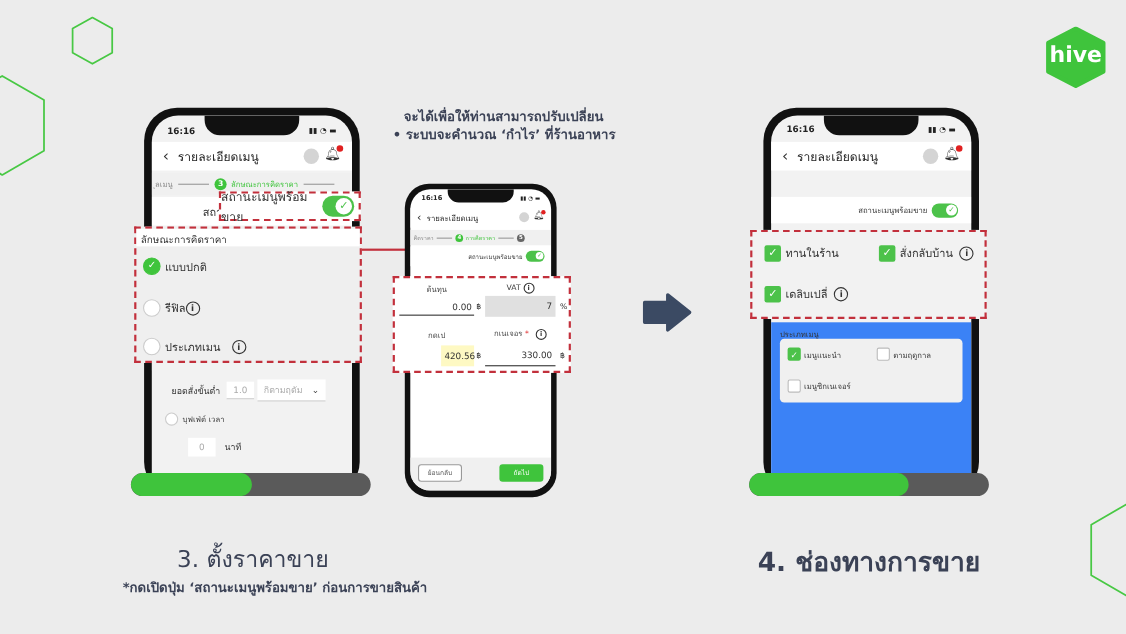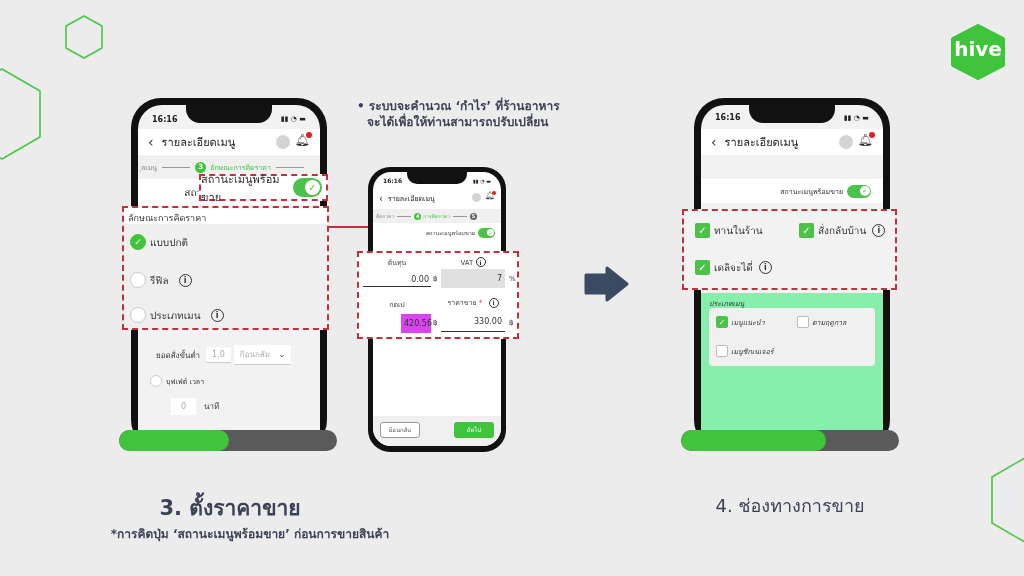--- a/index.html
+++ b/index.html
@@ -78,21 +78,21 @@
     <div class="readyrow" style="top:74px;height:26px;padding-right:10px;font-size:10px;">
       <span style="margin-right:6px;">สถานะเมนูพร้อมขาย</span>
       <span class="toggle" style="width:30px;height:18px;">
           <span class="knob" style="width:14px;height:14px;font-size:9px;">✓</span>
         </span>
     </div>
     <div style="position:absolute;left:0;right:0;top:108px;height:124px;background:#f2f2f2;"></div>
     <div style="position:absolute;left:18px;top:240px;display:flex;align-items:center;font-size:8px;color:#333;">
       <span style="margin-right:6px;">ยอดสั่งขั้นต่ำ</span>
       <span style="background:#fff;padding:3px 6px;color:#aaa;border-bottom:1px solid #ccc;margin-right:3px;">1.0</span>
-      <span style="background:#fff;padding:3px 6px;color:#aaa;border-bottom:1px solid #ccc;"><span>กิอนกลัม</span> <span style="color:#444;margin-left:6px;">⌄</span></span>
+      <span style="background:#fff;padding:3px 6px;color:#aaa;border-bottom:1px solid #ccc;"><span>กิตามฤดัม</span> <span style="color:#444;margin-left:6px;">⌄</span></span>
     </div>
     <div style="position:absolute;left:12px;top:270px;display:flex;align-items:center;font-size:7px;color:#333;">
       <span class="radio" style="width:12px;height:12px;margin-right:4px;"></span>
       <span>บุฟเฟ่ต์ เวลา</span>
     </div>
     <div style="position:absolute;left:33px;top:293px;display:flex;align-items:center;font-size:8px;color:#333;">
       <span style="background:#fff;padding:4px 10px;color:#aaa;margin-right:8px;">0</span>
       <span>นาที</span>
     </div>
   </div>
@@ -106,40 +106,40 @@
 </div>
 
 <div class="dash" style="left:122px;top:206px;width:207px;height:124px;background:#efefef;">
   <div style="background:#fff;font-size:9px;color:#333;padding:3px 4px;height:16px;">ลักษณะการคิดราคา</div>
   <div style="position:absolute;left:6px;top:26px;display:flex;align-items:center;font-size:10px;color:#333;">
     <span class="radio on" style="width:16px;height:16px;font-size:9px;margin-right:4px;">✓</span>
     <span>แบบปกติ</span>
   </div>
   <div style="position:absolute;left:6px;top:64px;display:flex;align-items:center;font-size:10px;color:#333;">
     <span class="radio" style="width:16px;height:16px;margin-right:4px;"></span>
-    <span style="margin-right:10px;font-family:Liberation Serif, serif;">รีฟิล</span>
+    <span style="font-family:Liberation Serif, serif;">รีฟิล</span>
     <span class="info" style="width:13px;height:13px;font-size:8px;">i</span>
   </div>
   <div style="position:absolute;left:6px;top:99px;display:flex;align-items:center;font-size:10px;color:#333;">
     <span class="radio" style="width:16px;height:16px;margin-right:4px;"></span>
     <span style="margin-right:10px;">ประเภทเมน</span>
     <span class="info" style="width:13px;height:13px;font-size:8px;">i</span>
   </div>
 </div>
 
 <div class="abs" style="left:329px;top:226px;width:58px;height:2px;background:#c2303c;"></div>
 <div class="abs" style="left:386px;top:226px;width:2px;height:26px;background:#c2303c;"></div>
 
 <div class="greenbar" style="left:119px;top:430px;width:218px;">
     <div class="fill" style="width:110px;"></div>
   </div>
 
 <div class="abs" style="left:357px;top:98px;width:240px;font-size:12px;font-weight:bold;color:#3b4256;line-height:16px;">
+  <div style="padding-left:10px;">จะได้เพื่อให้ท่านสามารถปรับเปลี่ยน</div>
   <div><span>•</span> <span>ระบบจะคำนวณ ‘กำไร’ ที่ร้านอาหาร</span></div>
-  <div style="padding-left:10px;">จะได้เพื่อให้ท่านสามารถปรับเปลี่ยน</div>
 </div>
 
 <div class="phone" style="left:368px;top:167px;width:138px;height:285px;border-radius:22px;">
   <div class="screen" style="left:5px;top:5px;right:5px;bottom:6px;border-radius:18px;background:#fff;">
     <div class="notch" style="width:60px;height:12px;border-radius:0 0 10px 10px;"></div>
     <div class="statusbar" style="top:5px;padding:0 10px;font-size:6px;">
       <span>16:16</span>
       <span style="font-size:5px;">▮▮ ◔ ▬</span>
     </div>
     <div class="appbar" style="top:17px;height:18px;padding-left:6px;font-size:7px;">
@@ -175,25 +175,25 @@
     <div class="box" style="margin-top:5px;border-bottom:1px solid #333;padding:2px 2px;"><span>0.00</span></div>
   </div>
   <span style="position:absolute;left:74px;top:22px;font-size:7px;">฿</span>
   <div class="field" style="left:82px;top:4px;width:64px;">
     <div class="lbl" style="font-size:7px;"><span>VAT</span> <span class="info" style="width:10px;height:10px;font-size:6px;">i</span></div>
     <div class="box" style="margin-top:2px;background:#e0e0e0;padding:5px 3px;"><span>7</span></div>
   </div>
   <span style="position:absolute;left:150px;top:22px;font-size:7px;">%</span>
   <div class="field" style="left:4px;top:46px;width:68px;">
     <div class="lbl" style="font-size:7px;">กดเป</div>
-    <div class="box" style="margin-top:4px;background:#d946ef;padding:5px 3px;margin-left:38px;"><span>420.56</span></div>
+    <div class="box" style="margin-top:4px;background:#fef9c3;padding:5px 3px;margin-left:38px;"><span>420.56</span></div>
   </div>
   <span style="position:absolute;left:74px;top:66px;font-size:7px;">฿</span>
   <div class="field" style="left:82px;top:44px;width:64px;">
-    <div class="lbl" style="font-size:7px;"><span>ราคาขาย</span> <span style="color:#e03030;">*</span> <span class="info" style="width:10px;height:10px;font-size:6px;margin-left:4px;">i</span></div>
+    <div class="lbl" style="font-size:7px;"><span>กเนเจอร</span> <span style="color:#e03030;">*</span> <span class="info" style="width:10px;height:10px;font-size:6px;margin-left:4px;">i</span></div>
     <div class="box" style="margin-top:4px;border-bottom:1px solid #333;padding:5px 3px;"><span>330.00</span></div>
   </div>
   <span style="position:absolute;left:150px;top:66px;font-size:7px;">฿</span>
 </div>
 
 <svg class="abs" style="left:583px;top:265px" width="48" height="38" viewBox="0 0 48 38">
     <path d="M3 10 L24 10 L24 3 L44 19 L24 35 L24 28 L3 28 Z" fill="#3b4a63" stroke="#3b4a63" stroke-width="3" stroke-linejoin="round"></path>
   </svg>
 
 <div class="phone" style="left:694px;top:98px;width:196px;height:352px;">
@@ -208,21 +208,21 @@
       <span class="title">รายละเอียดเมนู</span>
       <span class="avatar-dot" style="right:30px;top:6px;width:14px;height:14px;"></span>
       <span class="bell" style="right:10px;top:4px;font-size:12px;color:#333;">🔔︎<span style="position:absolute;right:-2px;top:-1px;width:6px;height:6px;border-radius:50%;background:#e02020;"></span></span>
     </div>
     <div class="readyrow" style="top:74px;height:24px;padding-right:12px;font-size:7px;">
       <span style="margin-right:4px;">สถานะเมนูพร้อมขาย</span>
       <span class="toggle" style="width:24px;height:13px;">
           <span class="knob" style="width:10px;height:10px;right:1px;top:1px;font-size:7px;">✓</span>
         </span>
     </div>
-    <div style="position:absolute;left:0;right:0;top:188px;bottom:0;background:#86efac;font-style:italic;">
+    <div style="position:absolute;left:0;right:0;top:188px;bottom:0;background:#3b82f6;">
       <div style="font-size:7px;color:#333;padding:5px 0 0 8px;">ประเภทเมนู</div>
       <div style="position:absolute;left:8px;right:8px;top:15px;height:58px;background:#f0f0f0;border-radius:4px;">
         <div style="position:absolute;left:7px;top:8px;display:flex;align-items:center;font-size:7px;color:#333;">
           <span class="chk" style="width:12px;height:12px;font-size:8px;margin-right:3px;">✓</span>
           <span>เมนูแนะนำ</span>
         </div>
         <div style="position:absolute;left:88px;top:8px;display:flex;align-items:center;font-size:7px;color:#333;">
           <span class="chk off" style="width:12px;height:12px;margin-right:3px;"></span>
           <span>ตามฤดูกาล</span>
         </div>
@@ -240,24 +240,24 @@
     <span class="chk" style="width:15px;height:15px;font-size:10px;margin-right:4px;">✓</span>
     <span>ทานในร้าน</span>
   </div>
   <div style="position:absolute;left:115px;top:12px;display:flex;align-items:center;font-size:10px;color:#333;">
     <span class="chk" style="width:15px;height:15px;font-size:10px;margin-right:4px;">✓</span>
     <span style="margin-right:6px;">สั่งกลับบ้าน</span>
     <span class="info" style="width:13px;height:13px;font-size:8px;">i</span>
   </div>
   <div style="position:absolute;left:11px;top:49px;display:flex;align-items:center;font-size:10px;color:#333;">
     <span class="chk" style="width:15px;height:15px;font-size:10px;margin-right:4px;">✓</span>
-    <span style="margin-right:6px;">เดลิจะไดี่</span>
+    <span style="margin-right:6px;">เดลิบเปลี่</span>
     <span class="info" style="width:13px;height:13px;font-size:8px;">i</span>
   </div>
 </div>
 
 <div class="greenbar" style="left:681px;top:430px;width:218px;">
     <div class="fill" style="width:145px;"></div>
   </div>
 
-<div class="abs" style="left:0;width:460px;top:491px;text-align:center;font-size:21px;font-weight:bold;color:#3b4256;">3. ตั้งราคาขาย</div>
-<div class="abs" style="left:0;width:500px;top:524px;text-align:center;font-size:12px;font-weight:bold;color:#3b4256;">*การคิดปุ่ม ‘สถานะเมนูพร้อมขาย’ ก่อนการขายสินค้า</div>
-<div class="abs" style="left:640px;width:300px;top:491px;text-align:center;font-size:18px;font-weight:normal;color:#3b4256;">4. ช่องทางการขาย</div>
+<div class="abs" style="left:0;width:460px;top:491px;text-align:center;font-size:21px;font-weight:normal;color:#3b4256;">3. ตั้งราคาขาย</div>
+<div class="abs" style="left:0;width:500px;top:524px;text-align:center;font-size:12px;font-weight:bold;color:#3b4256;">*กดเปิดปุ่ม ‘สถานะเมนูพร้อมขาย’ ก่อนการขายสินค้า</div>
+<div class="abs" style="left:640px;width:300px;top:491px;text-align:center;font-size:24px;font-weight:bold;color:#3b4256;">4. ช่องทางการขาย</div>
 
 </body></html>

